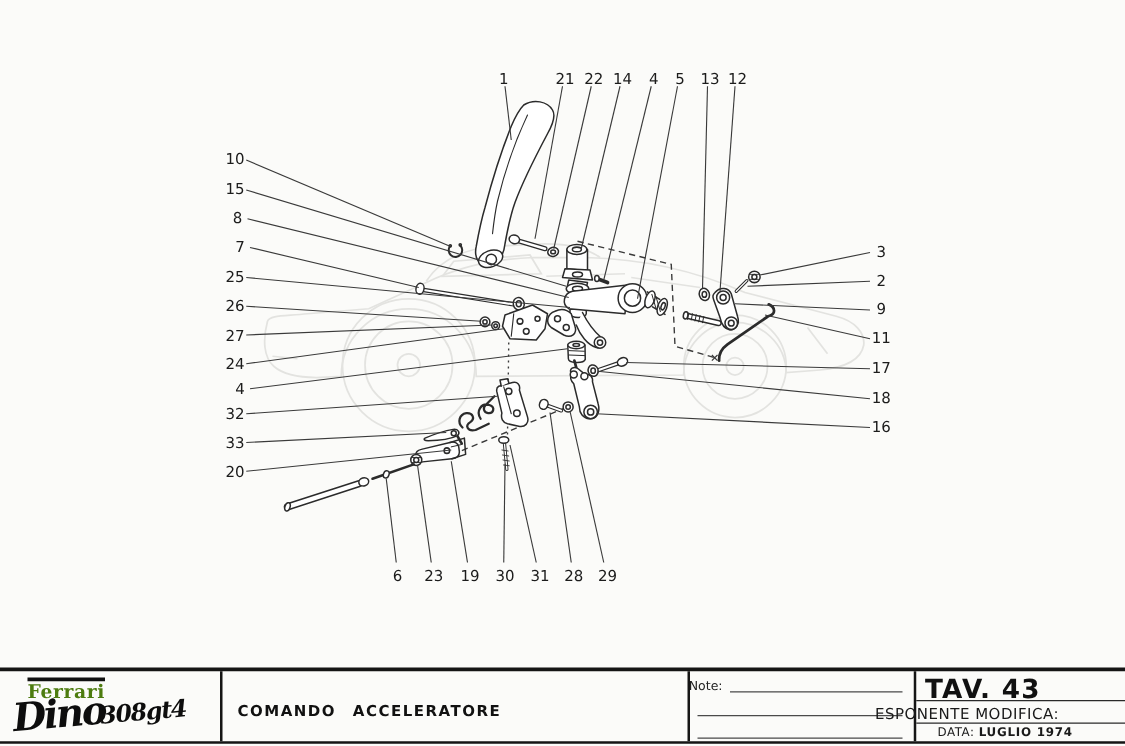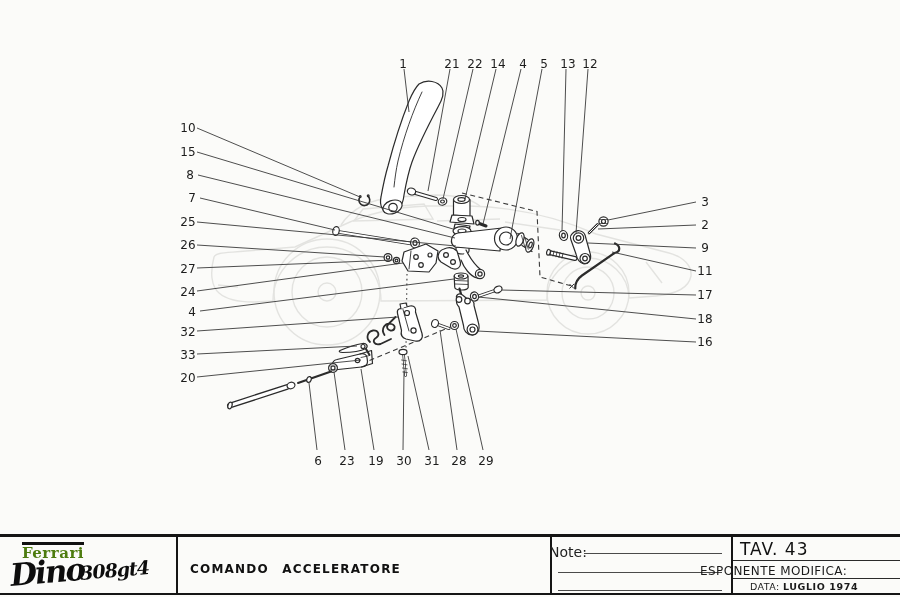--- a/index.html
+++ b/index.html
@@ -14,22 +14,22 @@
   .tb-rule-bottom{left:0;top:593px;width:900px;height:2px;}
   .tb-v1{left:176px;top:537px;width:2px;height:56px;}
   .tb-v2{left:550px;top:537px;width:2px;height:56px;}
   .tb-v3{left:731px;top:537px;width:2px;height:56px;}
   .tb-h-tav{left:733px;top:560px;width:167px;height:1px;background:#2a2a2a;}
   .tb-h-esp{left:733px;top:578px;width:167px;height:1px;background:#2a2a2a;}
   .note-line{position:absolute;height:1px;background:#4a4a4a;}
   .note-l1{left:584px;top:553px;width:138px;}
   .note-l2{left:558px;top:572px;width:164px;}
   .note-l3{left:558px;top:590px;width:164px;}
-  .note-label{position:absolute;left:526px;top:544px;font-size:14px;color:#222;padding-left:23px;}
-  .tav-number{position:absolute;left:740px;top:539px;font-size:17px;font-weight:normal;color:#111;letter-spacing:1px;}
+  .note-label{position:absolute;left:551px;top:544px;font-size:10px;color:#222;}
+  .tav-number{position:absolute;left:740px;top:539px;font-size:21px;font-weight:bold;color:#111;letter-spacing:1px;}
   .esp-label{position:absolute;left:700px;top:564px;font-size:12px;color:#1a1a1a;letter-spacing:0.4px;}
   .data-row{position:absolute;left:738px;top:581px;font-size:9.5px;color:#1a1a1a;letter-spacing:0.4px;margin-left:12px;}
   .data-row b{letter-spacing:0.6px;}
   .drawing-title{position:absolute;left:190px;top:562px;font-size:12px;font-weight:bold;color:#111;
                  letter-spacing:1.2px;word-spacing:8px;}
   .ferrari-bar{position:absolute;left:22px;top:542px;width:62px;height:2.5px;background:#111;}
   .ferrari-text{position:absolute;left:22px;top:544px;font-family:"DejaVu Serif","Liberation Serif",serif;
                 font-size:15px;font-weight:bold;color:#4d7c0f;letter-spacing:0.5px;}
   .dino-script{position:absolute;left:10px;top:551px;transform:rotate(-5deg);white-space:nowrap;
                font-family:"DejaVu Serif","Liberation Serif",serif;font-style:italic;font-weight:bold;color:#0d0d0d;}

